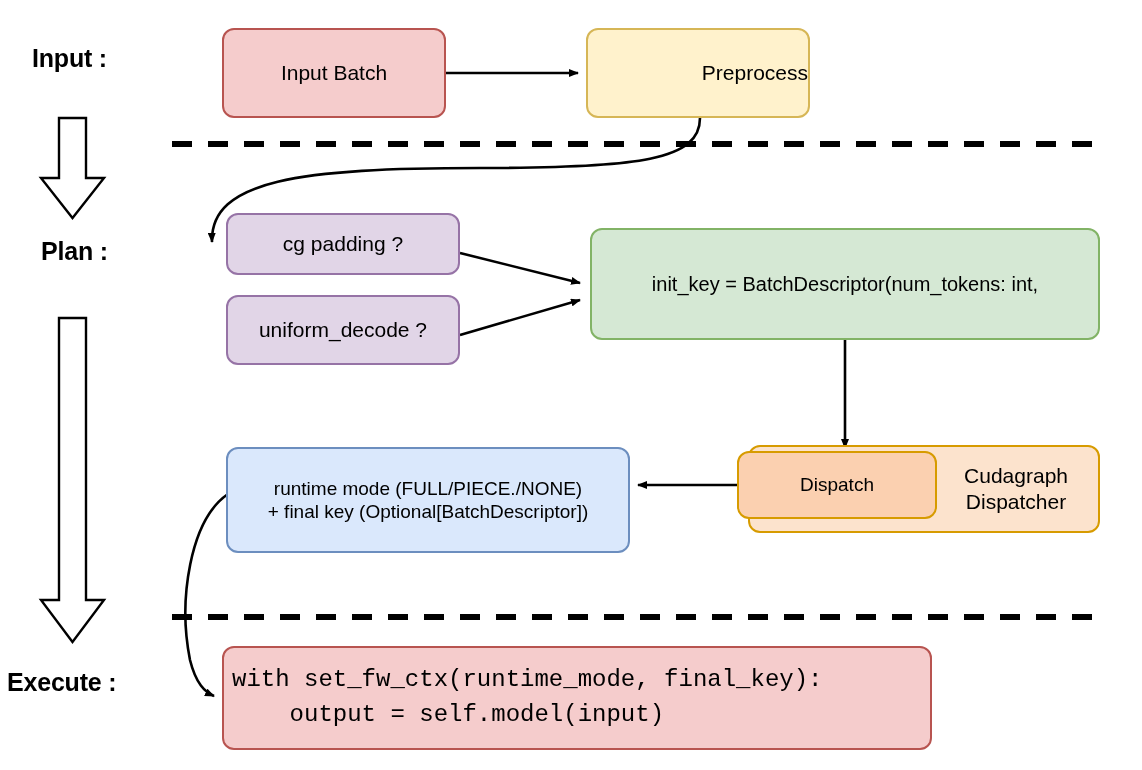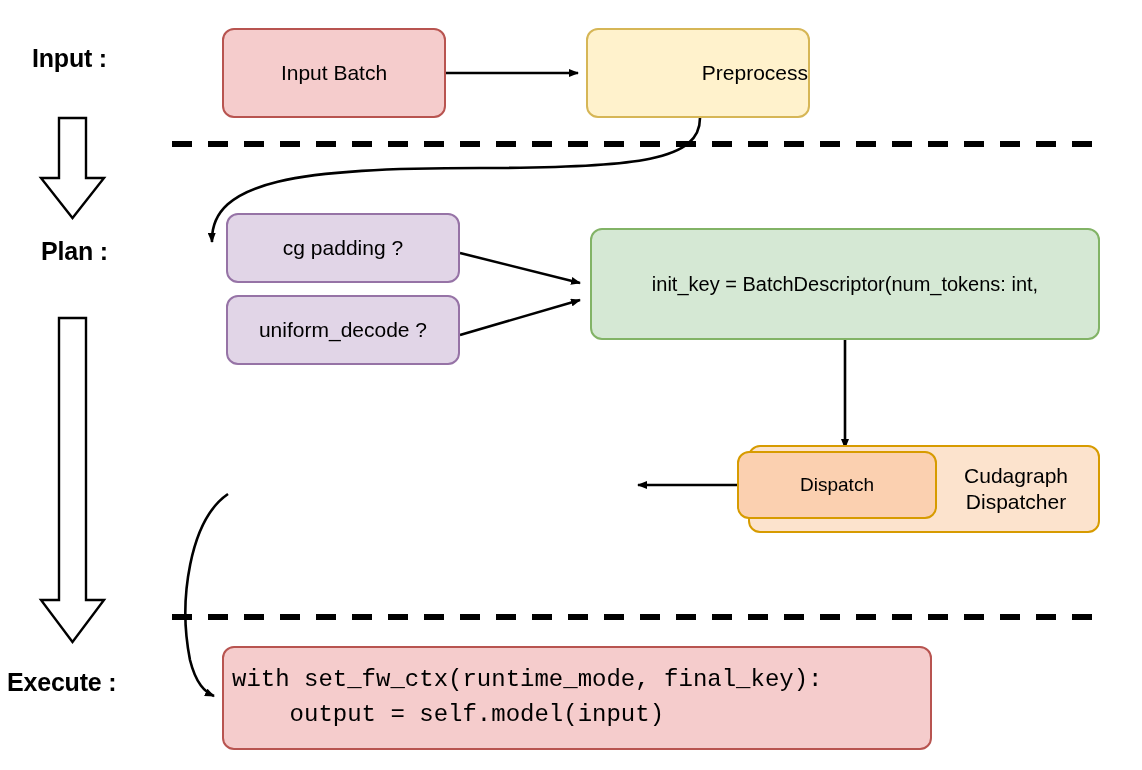--- a/index.html
+++ b/index.html
@@ -54,21 +54,21 @@
     left: 222px; top: 28px; width: 224px; height: 90px;
     font-size: 21px;
     justify-content: center;
   }
   #node-preprocess {
     left: 586px; top: 28px; width: 224px; height: 90px;
     font-size: 21px;
     justify-content: flex-end;
   }
   #node-cg-padding {
-    left: 226px; top: 213px; width: 234px; height: 70px;
+    left: 226px; top: 213px; width: 234px; height: 62px;
     font-size: 21px;
   }
   #node-uniform-decode {
     left: 226px; top: 295px; width: 234px; height: 70px;
     font-size: 21px;
   }
   #node-init-key {
     left: 590px; top: 228px; width: 510px; height: 112px;
     font-size: 20px;
     padding: 0 10px;
@@ -173,18 +173,24 @@
     <span>
       <span>Cudagraph</span><br>
       <span>Dispatcher</span>
     </span>
   </div>
 
   <div class="node" id="node-dispatch" style="background-color: rgb(251, 208, 176); border-color: rgb(215, 155, 0);">
     <span>Dispatch</span>
   </div>
 
+  <div class="node" id="node-runtime-mode" style="background-color: rgb(218, 232, 252); border-color: rgb(108, 142, 191);">
+    <span>
+      <span>runtime mode (FULL/PIECE./NONE)</span><br>
+      <span>+ final key (Optional[BatchDescriptor])</span>
+    </span>
+  </div>
 
   <div class="node" id="node-exec-code" style="background-color: rgb(245, 204, 204); border-color: rgb(184, 84, 80);">
     <span><span>with set_fw_ctx(runtime_mode, final_key):</span><br><span>    output = self.model(input)</span></span>
   </div>
 
 </div>
 
 </body></html>

